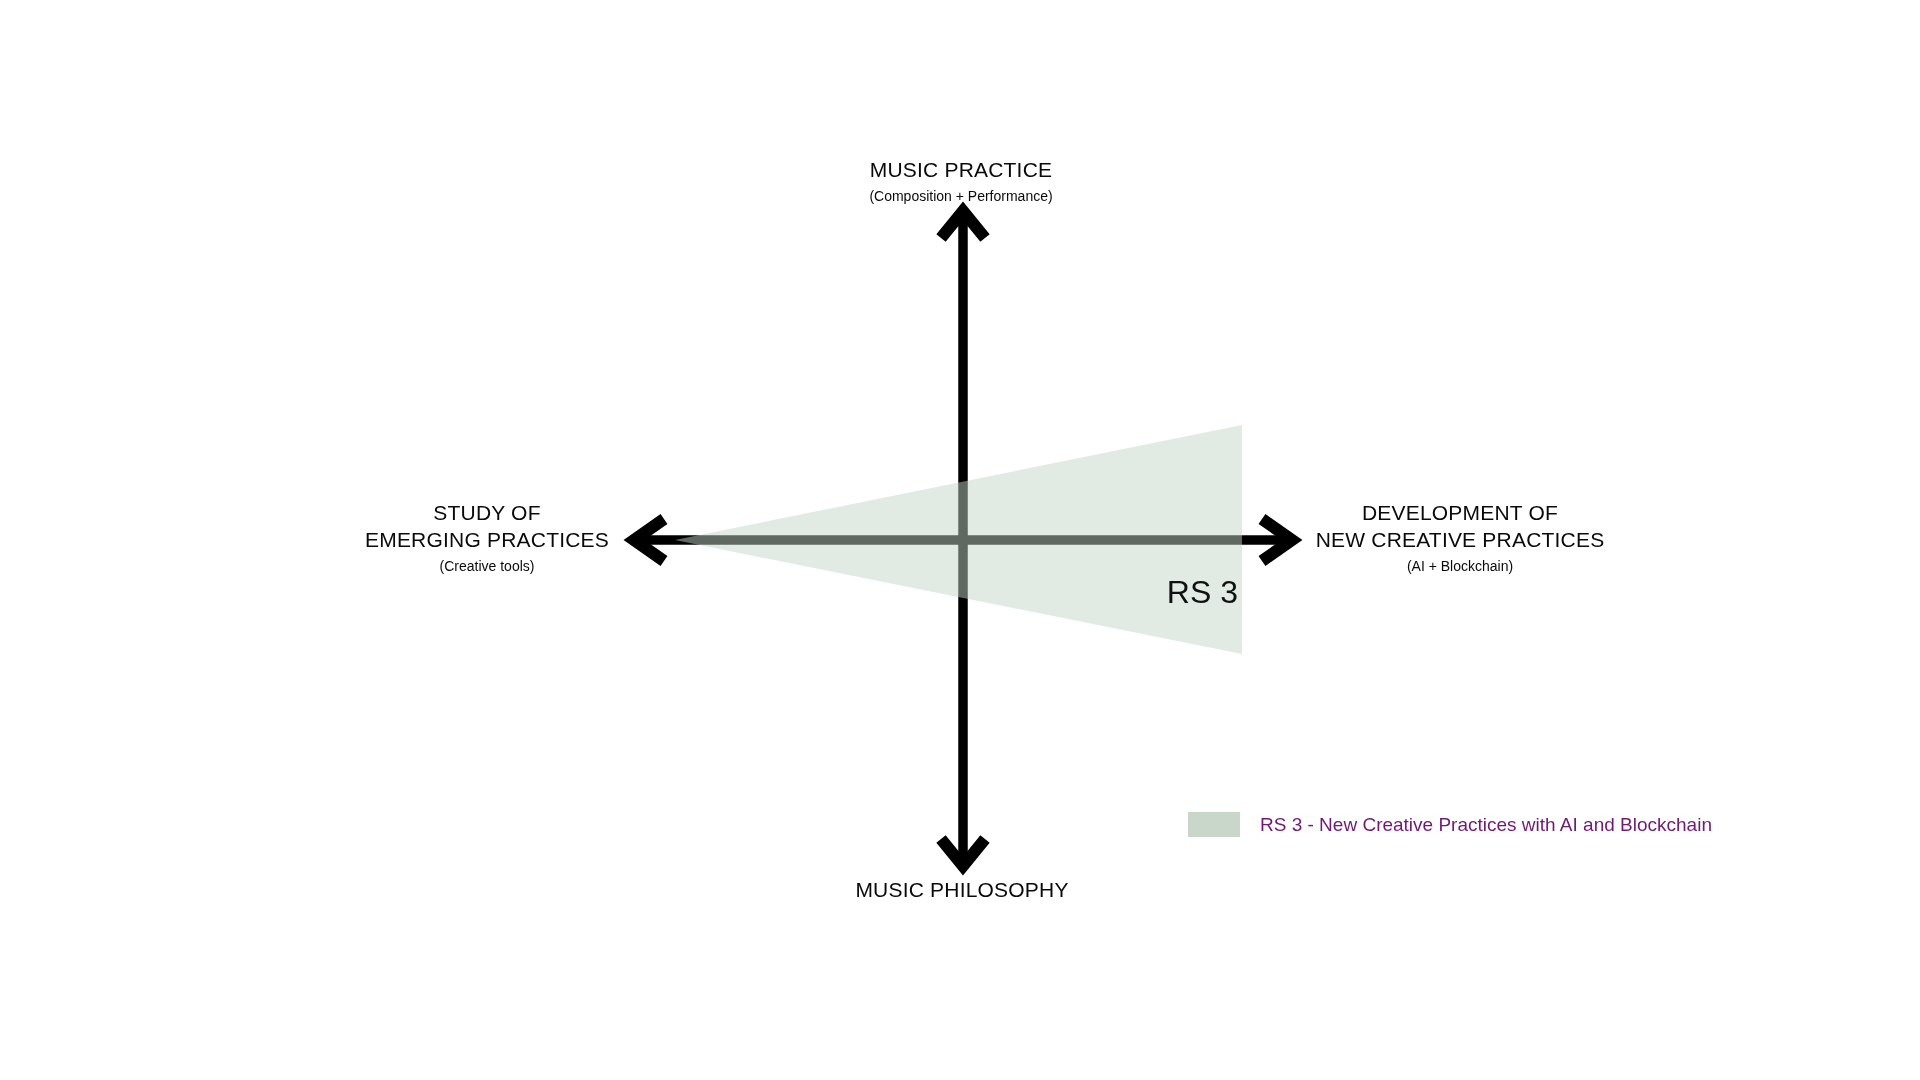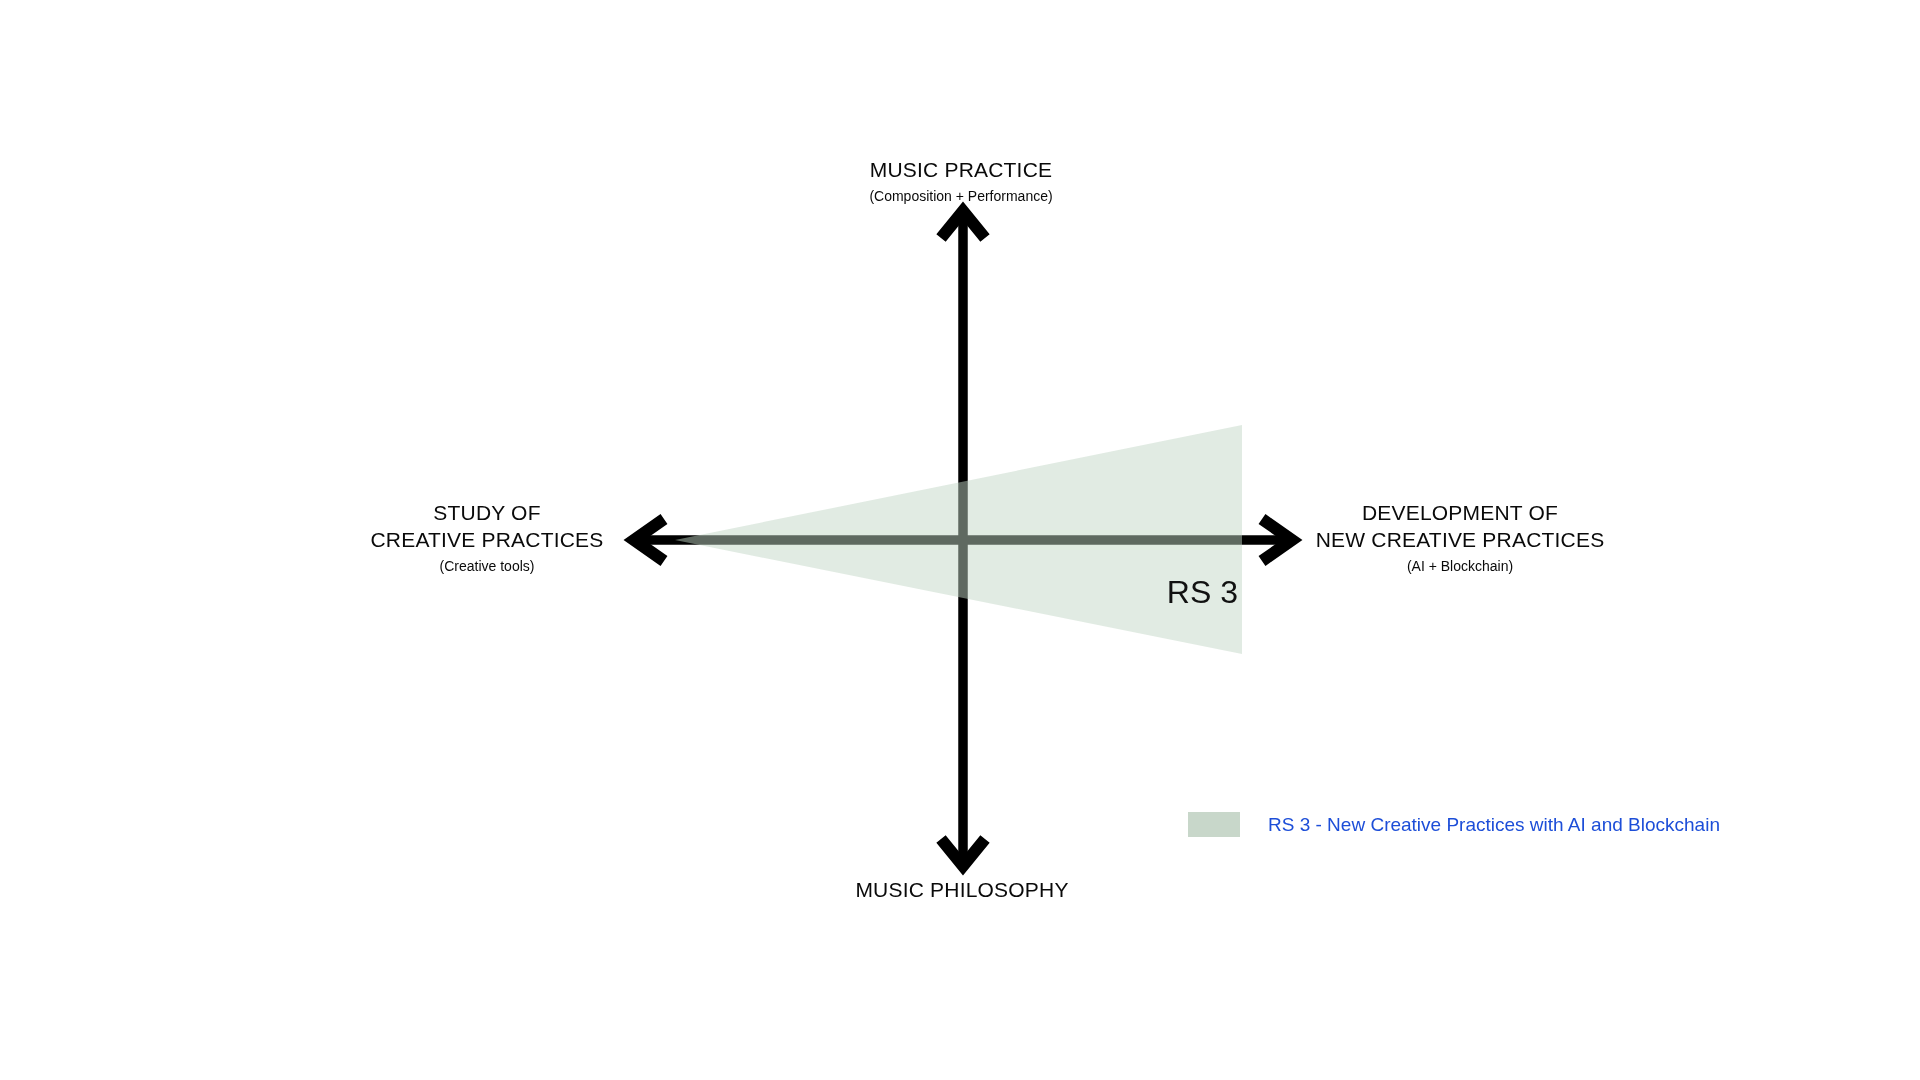--- a/index.html
+++ b/index.html
@@ -15,21 +15,21 @@
   .label-top    { left: 961px; top: 156px; }
   .label-bottom { left: 962px; top: 876px; }
   .label-left   { left: 487px; top: 499px; }
   .label-right  { left: 1460px; top: 499px; }
 
   .region-label { position: absolute; left: 1238px; top: 577px; transform: translateX(-100%);
                   font-size: 32px; line-height: 30px; color: #111; white-space: nowrap; }
 
   .legend { position: absolute; left: 1188px; top: 812px; display: flex; align-items: center; }
   .legend-swatch { width: 52px; height: 25px; flex: 0 0 auto; }
-  .legend-label { margin-left: 28px; font-size: 19px; line-height: 25px; white-space: nowrap; color: #1d4ed8; }
+  .legend-label { margin-left: 20px; font-size: 19px; line-height: 25px; white-space: nowrap; color: #701a75; }
 </style>
 </head>
 <body style="background: rgb(255, 255, 255);">
 
 <div class="canvas">
 
   <svg class="diagram-svg" viewBox="0 0 1920 1080">
 
     <g fill="none" stroke="#000000">
       <line x1="963" y1="216" x2="963" y2="861" stroke-width="9.5"></line>
@@ -43,21 +43,21 @@
     <polygon points="675,540 1242,425 1242,654" fill="rgba(194,214,198,0.49)"></polygon>
   </svg>
 
   <div class="axis-label label-top">
     <div class="title-line">MUSIC PRACTICE</div>
     <div class="subtitle-line">(Composition + Performance)</div>
   </div>
 
   <div class="axis-label label-left">
     <div class="title-line">STUDY OF</div>
-    <div class="title-line">CREATIVE PRACTICES</div>
+    <div class="title-line">EMERGING PRACTICES</div>
     <div class="subtitle-line">(Creative tools)</div>
   </div>
 
   <div class="axis-label label-right">
     <div class="title-line">DEVELOPMENT OF</div>
     <div class="title-line">NEW CREATIVE PRACTICES</div>
     <div class="subtitle-line">(AI + Blockchain)</div>
   </div>
 
   <div class="axis-label label-bottom">

